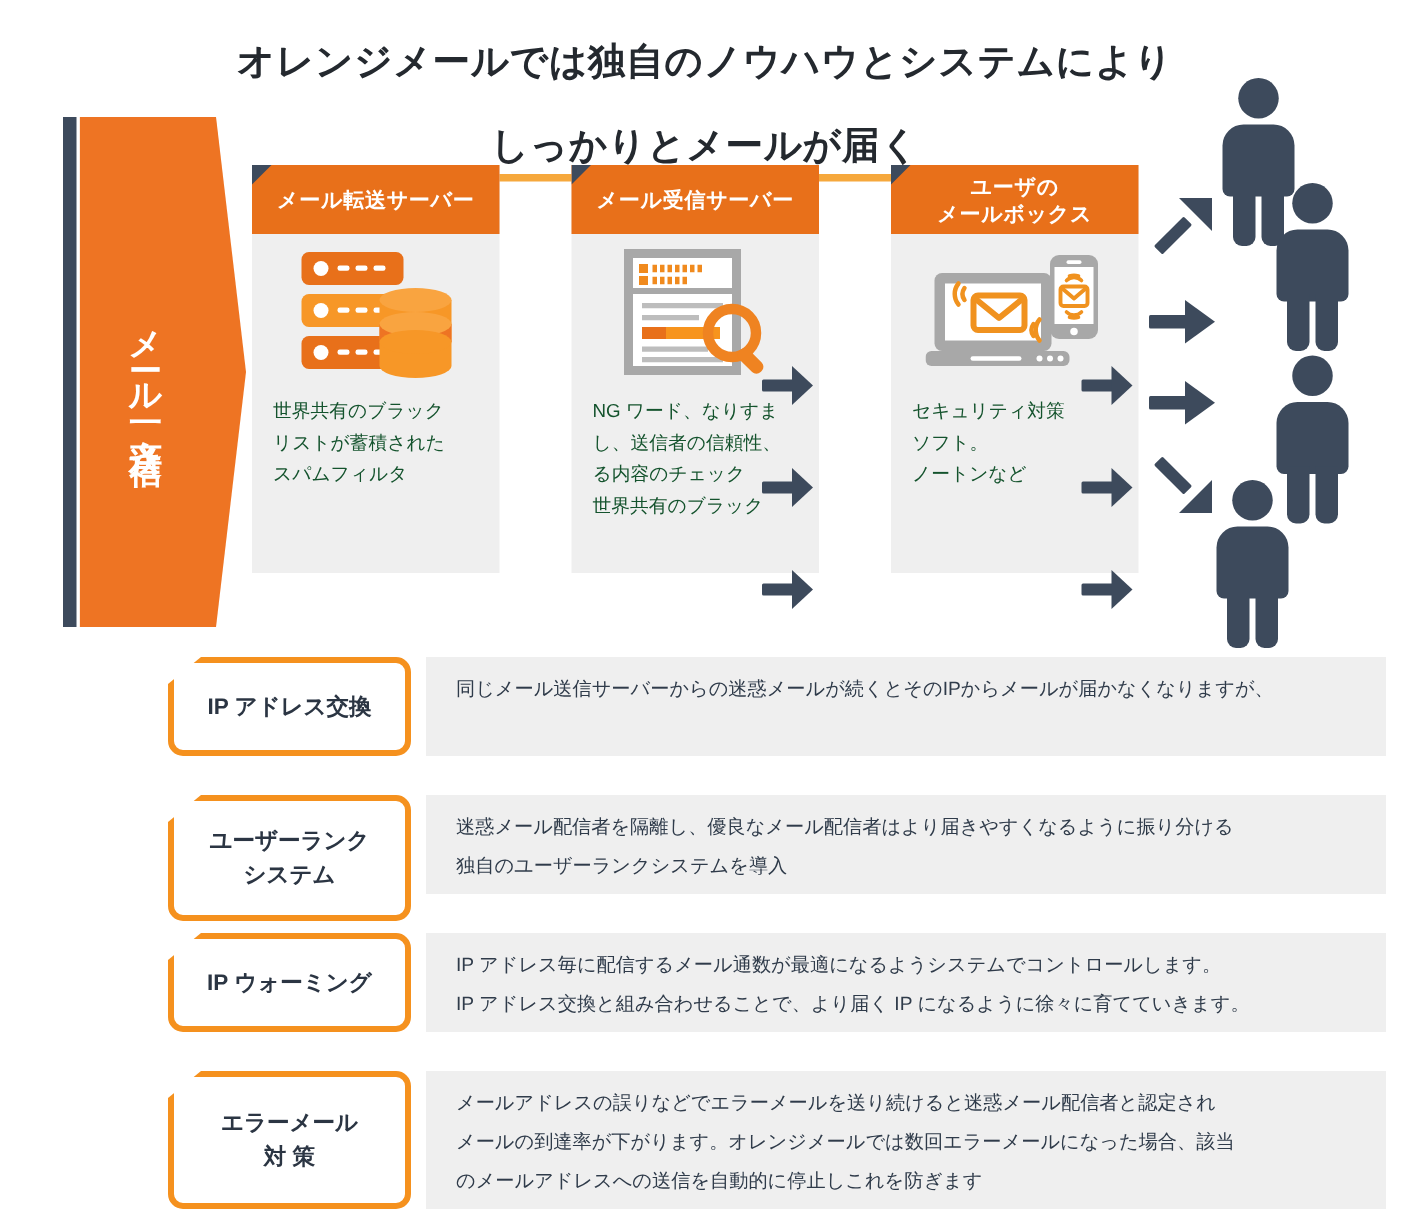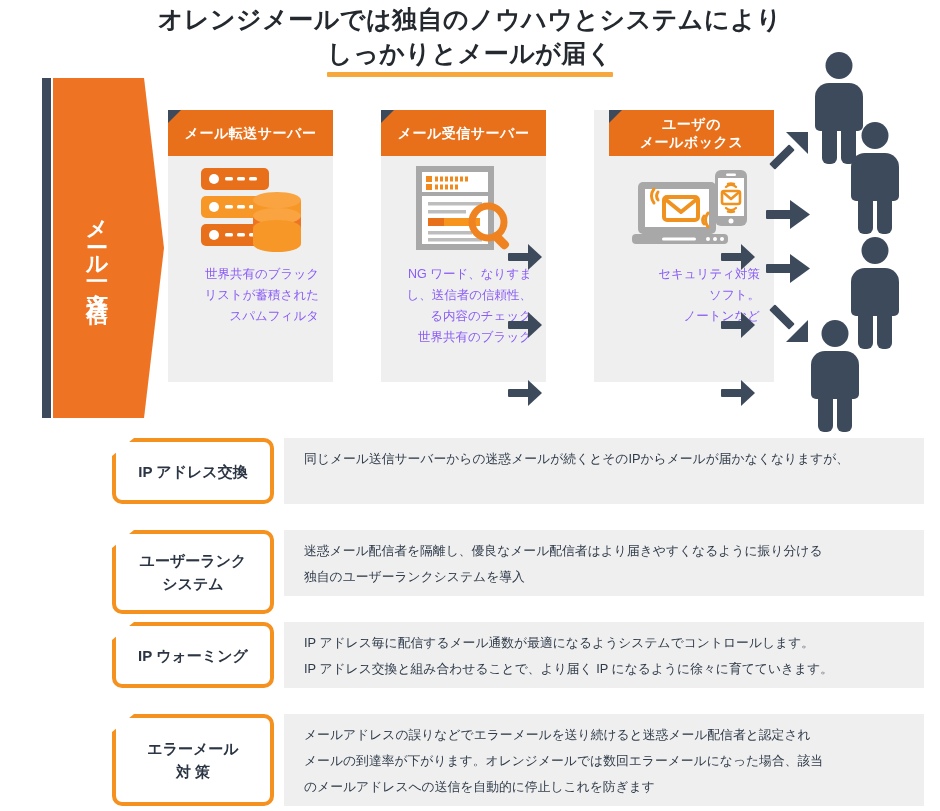--- a/index.html
+++ b/index.html
@@ -29,20 +29,21 @@
     width: 940px;
     text-align: center;
   }
   .title-line {
     font-size: 25px;
     font-weight: bold;
     letter-spacing: 0.5px;
     color: #24292f;
     line-height: 34px;
     white-space: nowrap;
+    margin-top: 22px;
   }
   .title-line.second {
     display: inline-block;
     position: relative;
     padding-bottom: 3px;
   }
   .title-underline {
     position: absolute;
     left: 0;
     right: 0;
@@ -103,21 +104,21 @@
   }
   .card {
     position: absolute;
     top: 0;
     width: 165px;
     height: 272px;
     background: #efefef;
   }
   .card.c0 { left: 0; }
   .card.c1 { left: 213px; }
-  .card.c2 { left: 426px; padding-left: 15px; }
+  .card.c2 { left: 426px; }
 
   .card-head {
     position: relative;
     height: 46px;
     background: #e8701a;
     color: #ffffff;
     font-size: 14px;
     font-weight: bold;
     letter-spacing: 0.5px;
     display: flex;
@@ -141,22 +142,21 @@
   .card-icon {
     height: 108px;
     display: flex;
     align-items: center;
     justify-content: center;
   }
   .card-body {
     padding: 0 14px;
     font-size: 12.5px;
     line-height: 21px;
-    color: #8b5cf6;
-    text-align: right;
+    color: #14532d;
   }
 
   
   .arrow-col {
     position: absolute;
     top: 134px;
     width: 48px;
     height: 230px;
     display: flex;
     flex-direction: column;

